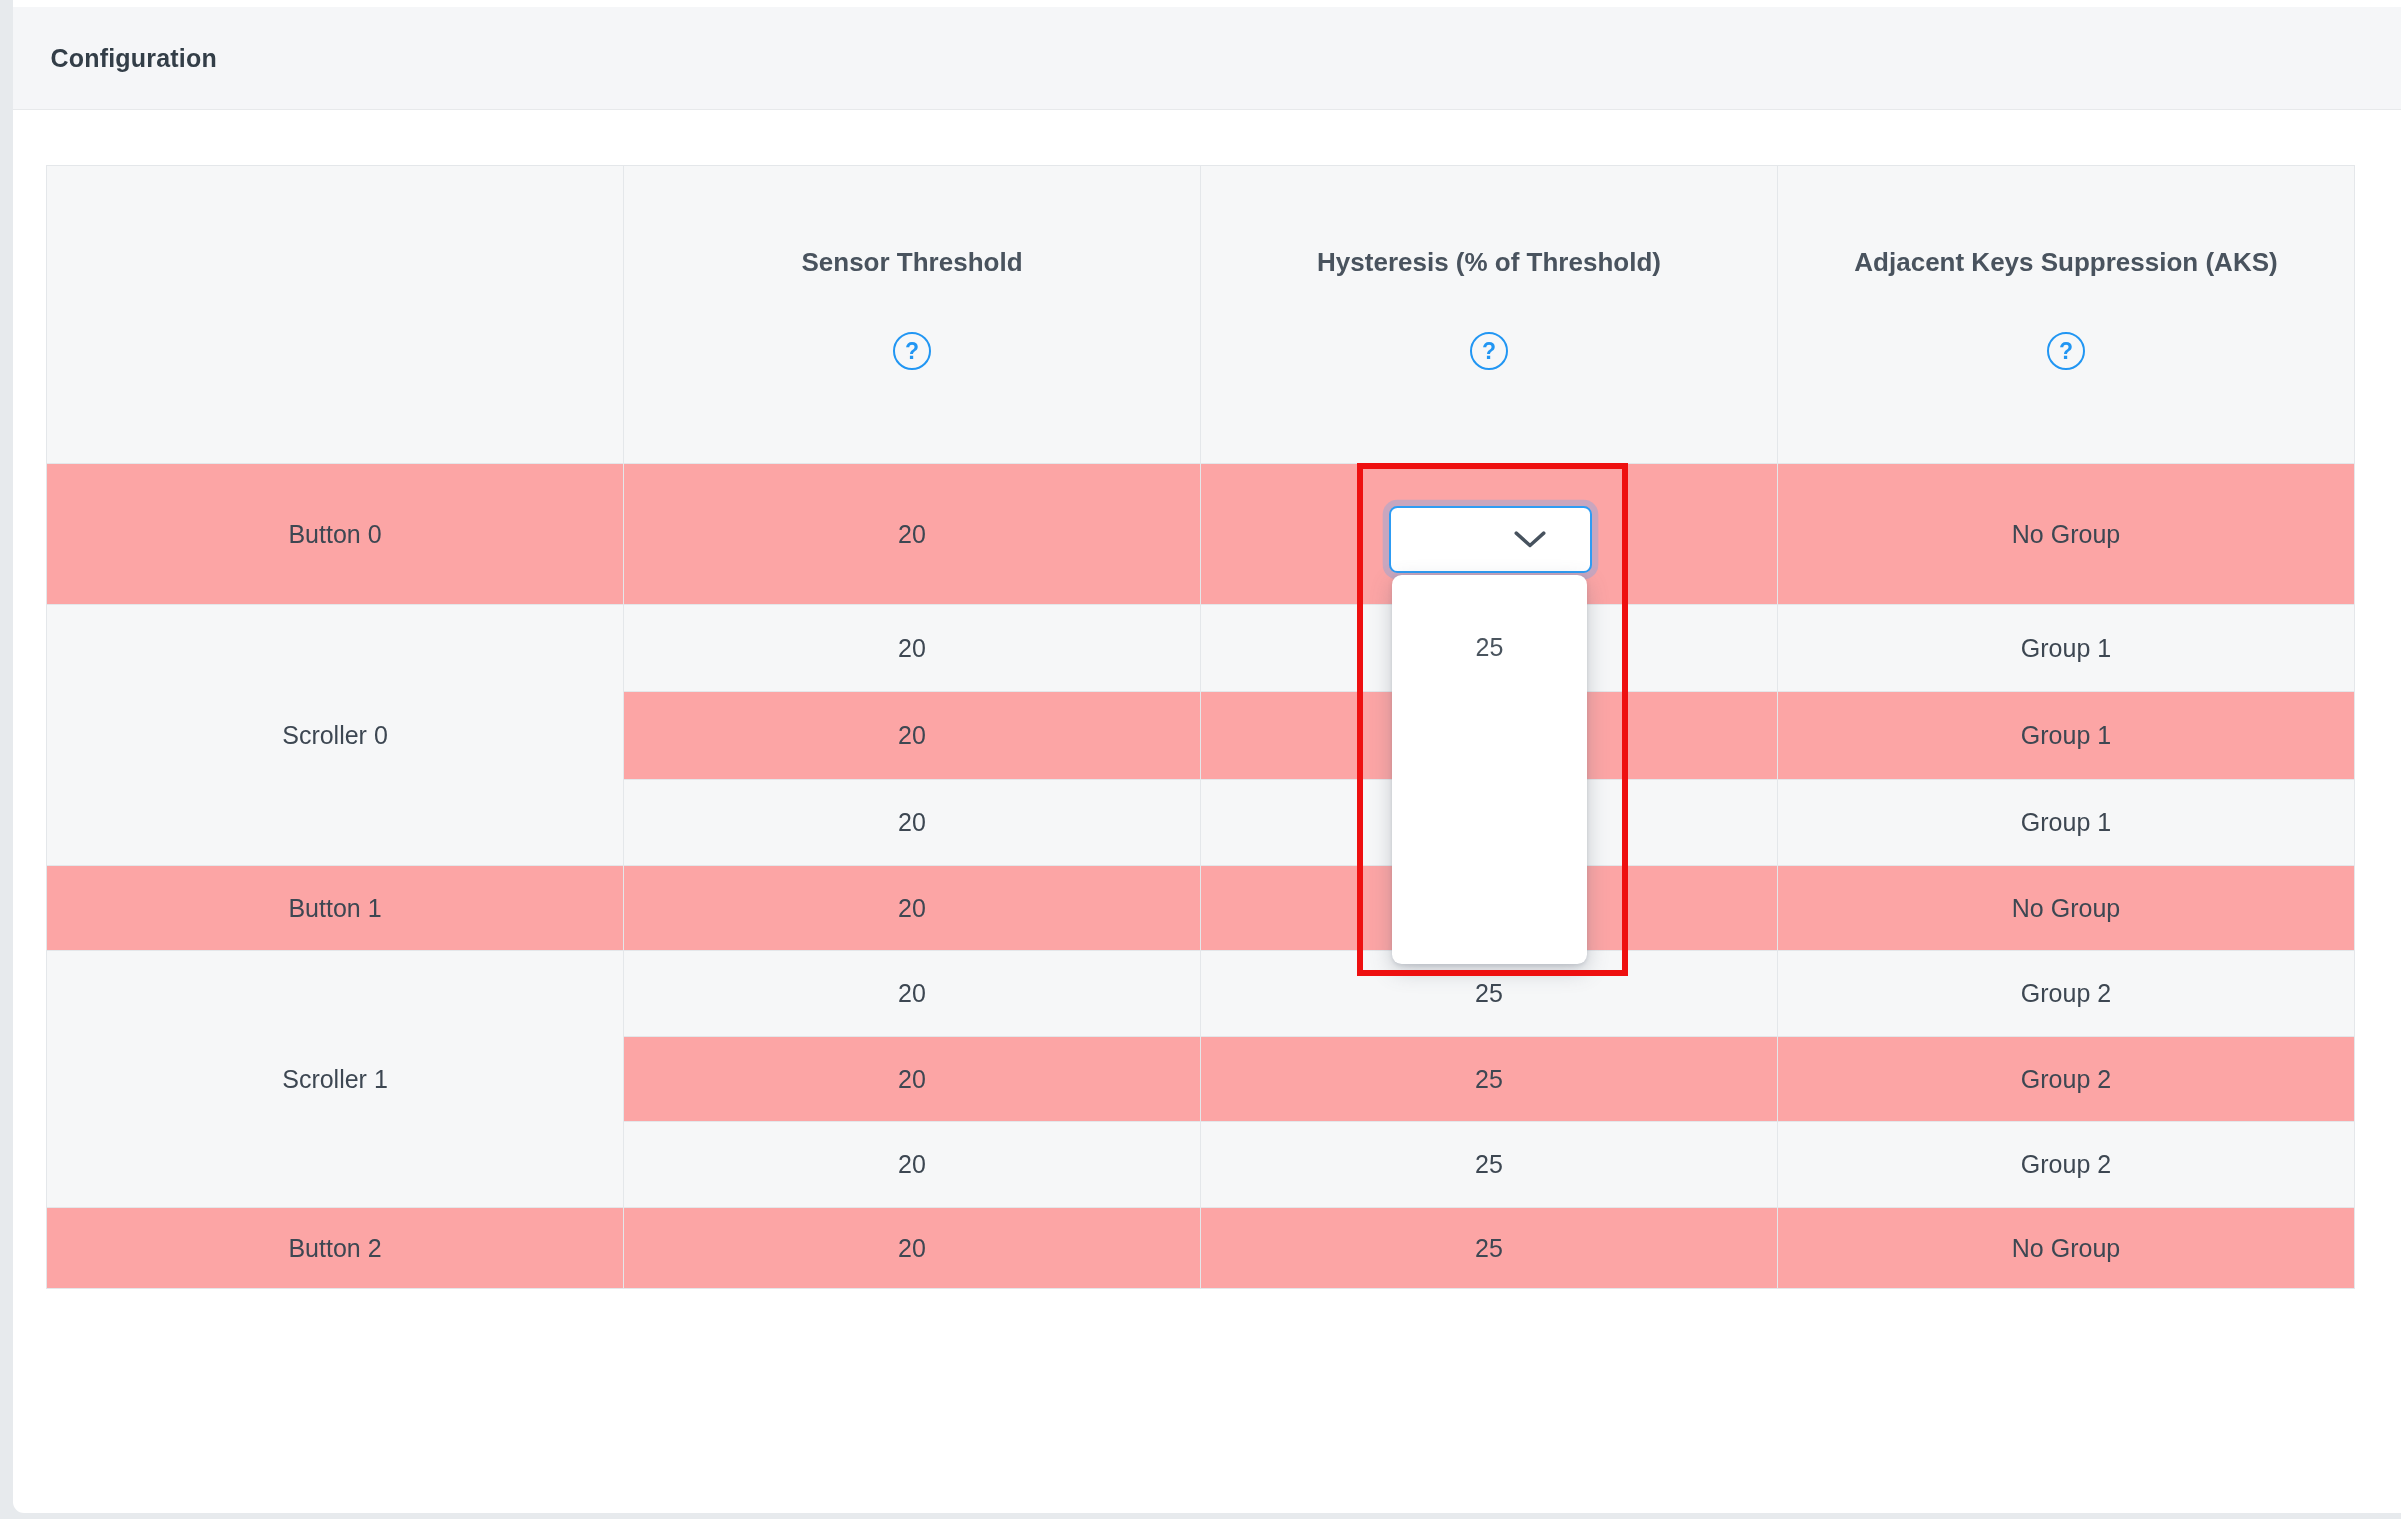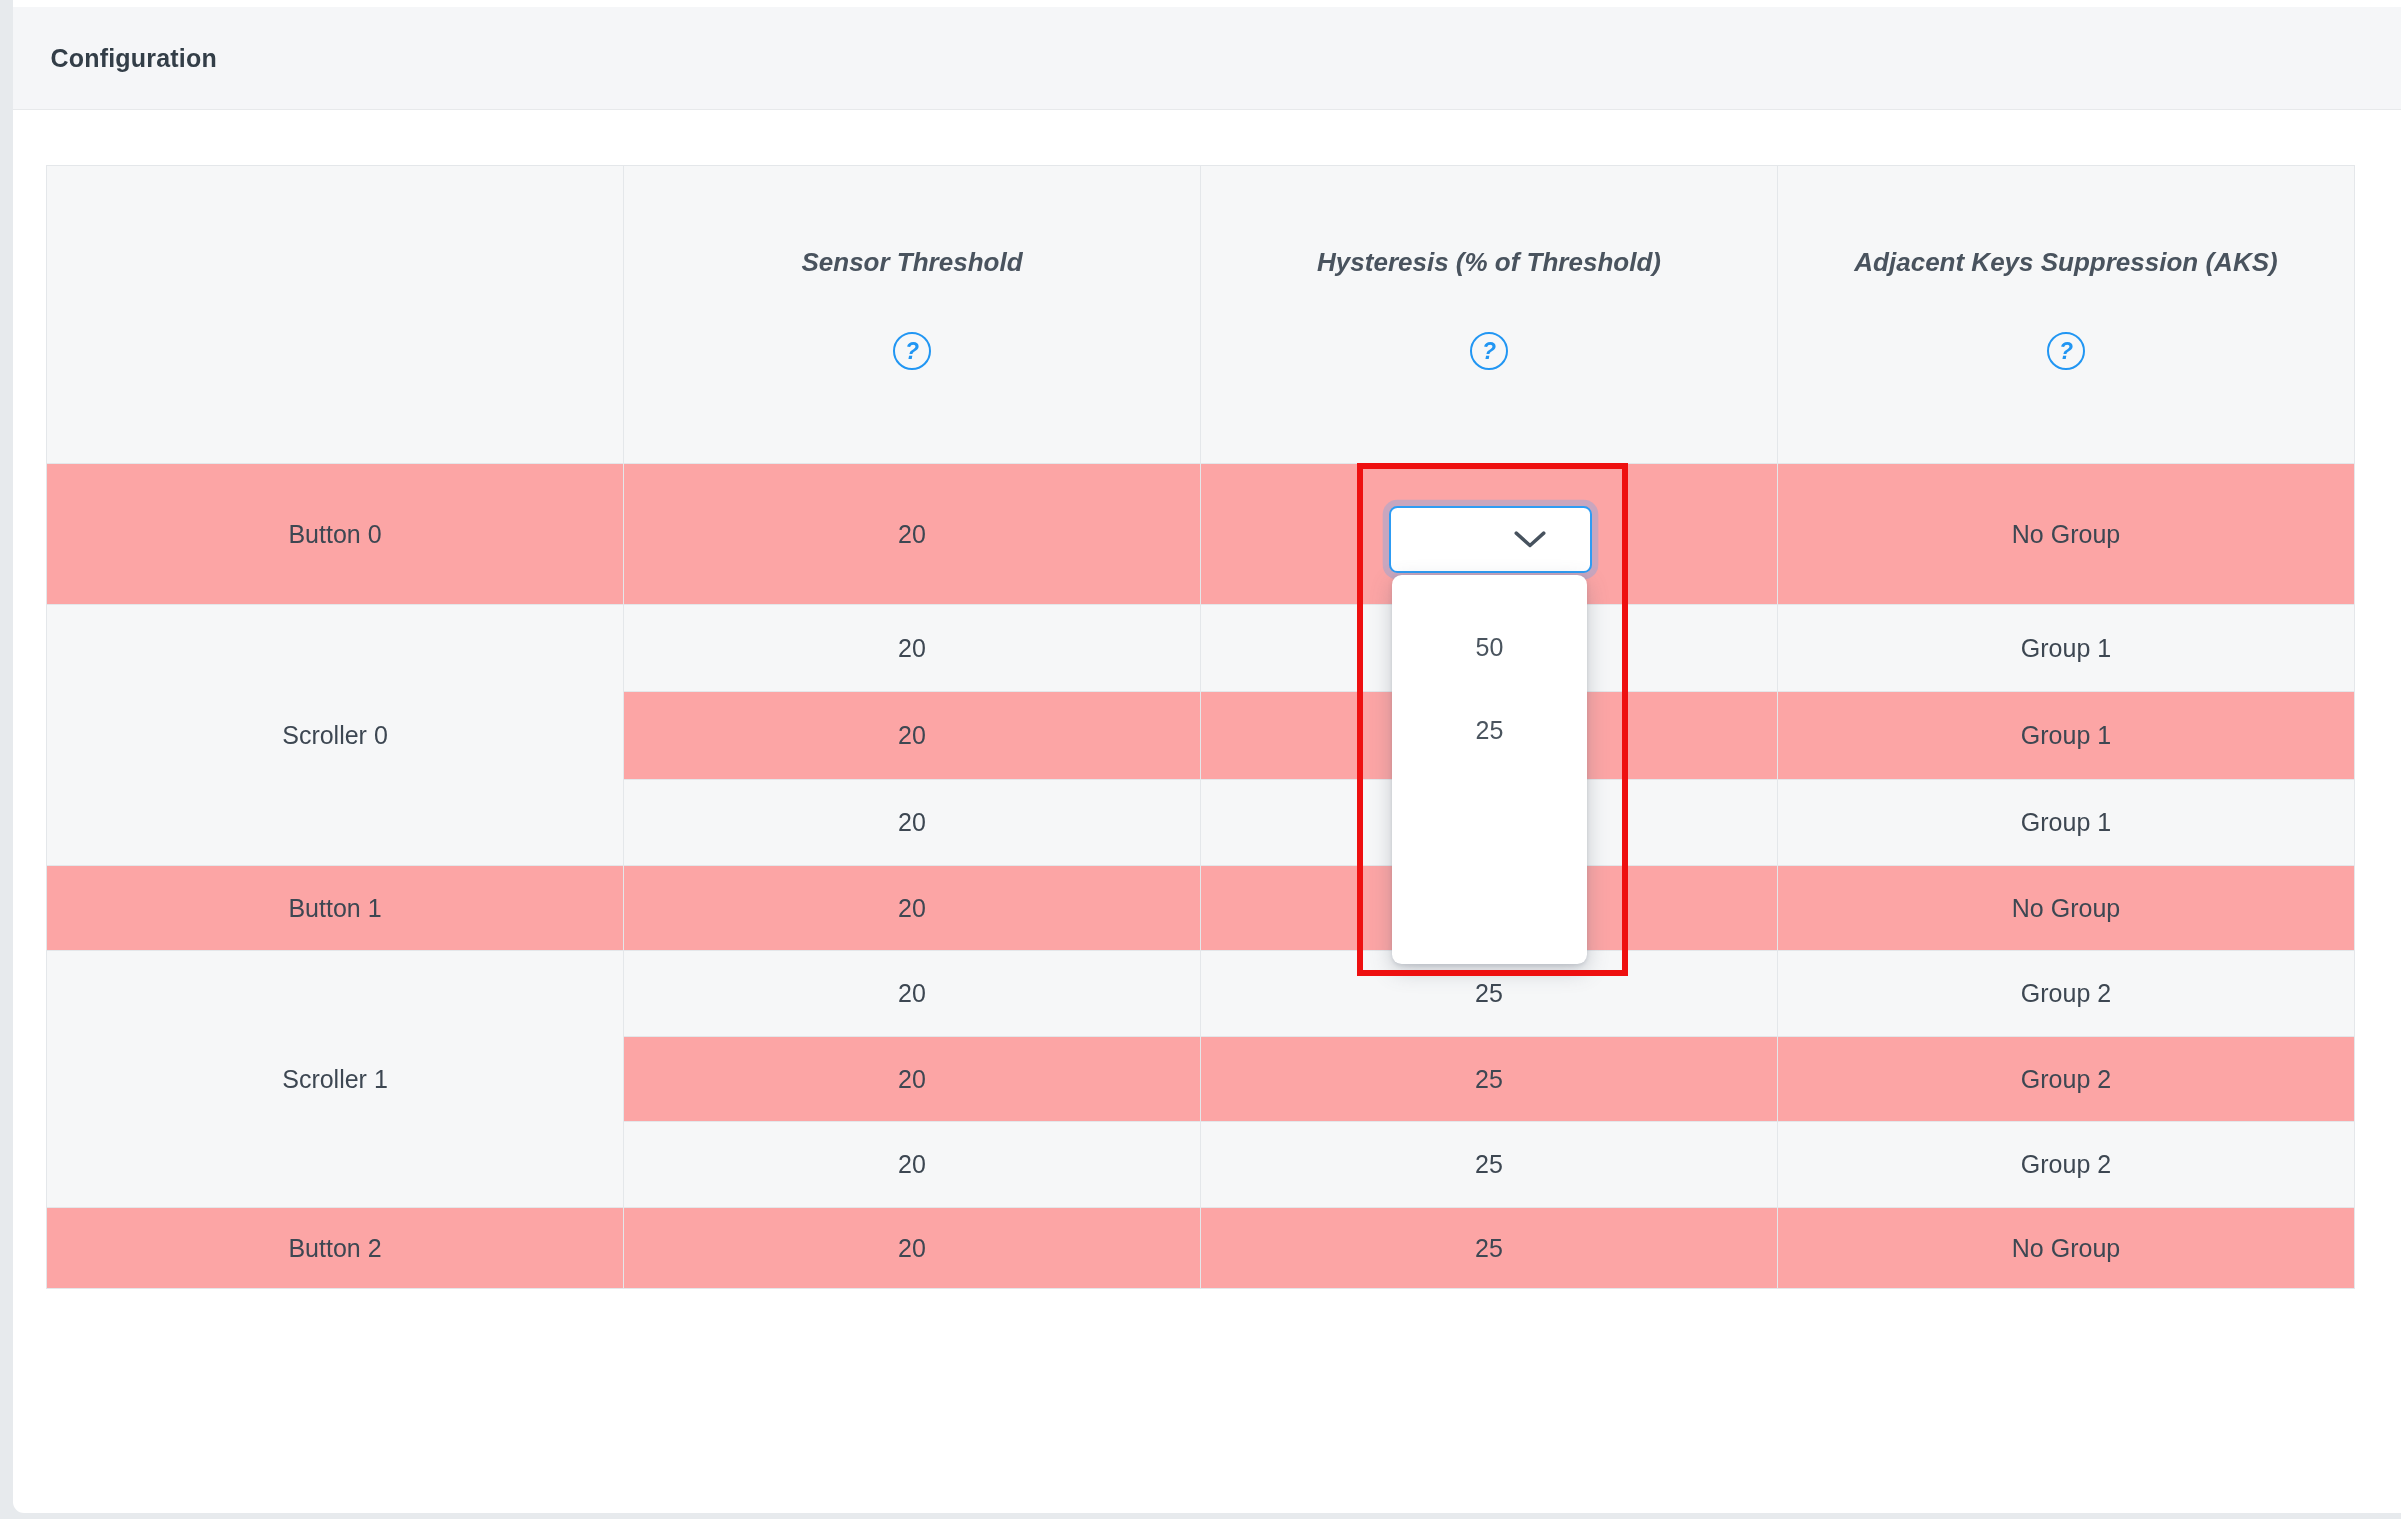--- a/index.html
+++ b/index.html
@@ -18,21 +18,21 @@
     position:absolute;left:12.5px;top:7px;width:2389px;height:103px;
     background:#f5f6f8;border-bottom:1.4px solid #e7e9eb;box-sizing:border-box;
     display:flex;align-items:center;padding-left:38px;
   }
   .panel-title{font-size:25px;font-weight:600;color:#333e48;letter-spacing:0.2px;}
 
   .table-wrap{position:absolute;left:46px;top:165px;width:2309px;}
   table{border-collapse:collapse;table-layout:fixed;width:2309px;border:1.4px solid #d9dde0;}
   th,td{border:1.4px solid #e4e7ea;box-sizing:border-box;padding:0;}
   thead tr{height:298px;}
-  th{background:#f6f7f8;vertical-align:top;font-style:italic;}
+  th{background:#f6f7f8;vertical-align:top;}
   .col-head{display:flex;flex-direction:column;align-items:center;padding-top:81px;}
   .col-title{font-size:26px;font-weight:600;color:#49535e;line-height:1.2;}
   .qicon{
     margin-top:54px;width:38px;height:38px;border-radius:50%;
     border:2.8px solid #2196f3;color:#2196f3;box-sizing:border-box;
     display:flex;align-items:center;justify-content:center;
     font-size:23px;font-weight:700;line-height:1;
   }
   td{background:#fca5a5;font-size:25px;color:#3d4752;text-align:center;vertical-align:middle;}
   tr.zebra td{background:#f6f7f8;}
@@ -164,19 +164,18 @@
     </table>
   </div>
 
   <div class="select-box">
     <span class="select-value"></span>
     <svg class="chev" viewBox="0 0 48 28">
       <path d="M4 4 L24 22 L44 4" fill="none" stroke="#47525e" stroke-width="5" stroke-linecap="round" stroke-linejoin="round"></path>
     </svg>
   </div>
   <div class="dropdown-menu">
-      <div class="dropdown-option">50</div>
       <div class="dropdown-option">25</div>
     </div>
 
   <div class="annotation-rect"></div>
 </div>
 
 
 </body></html>

